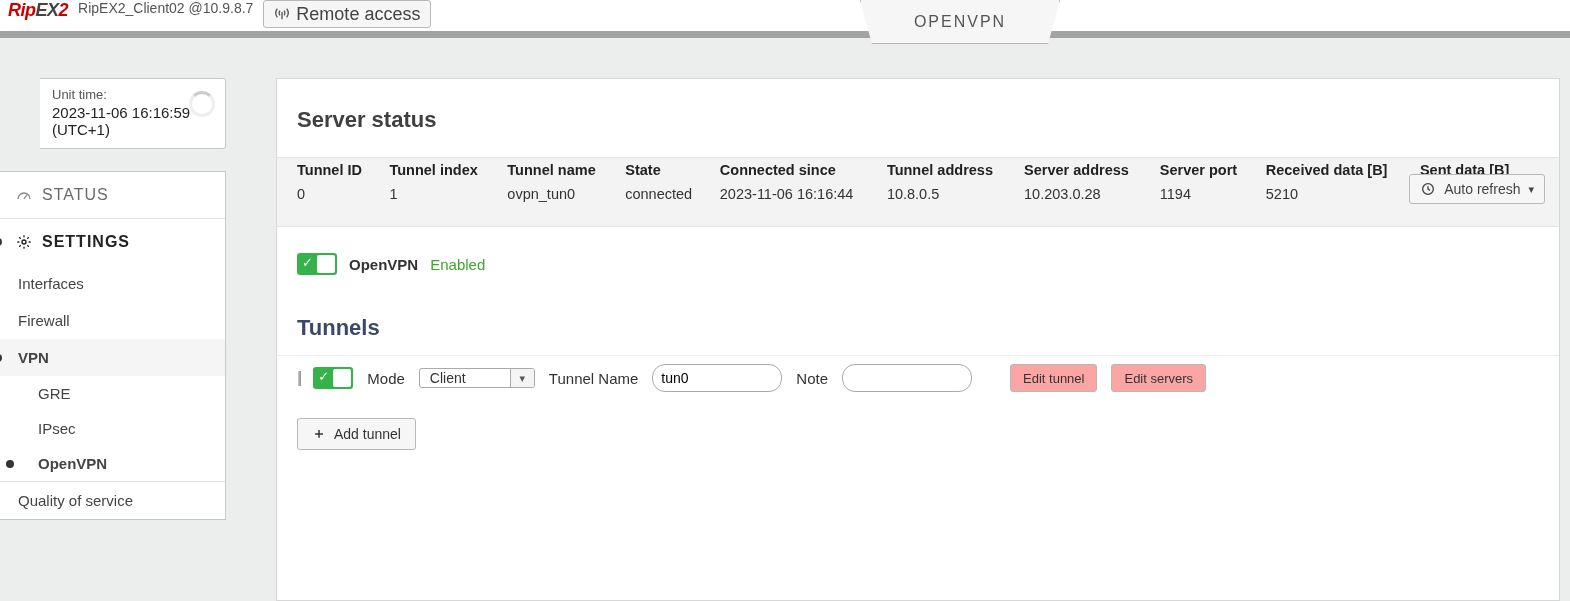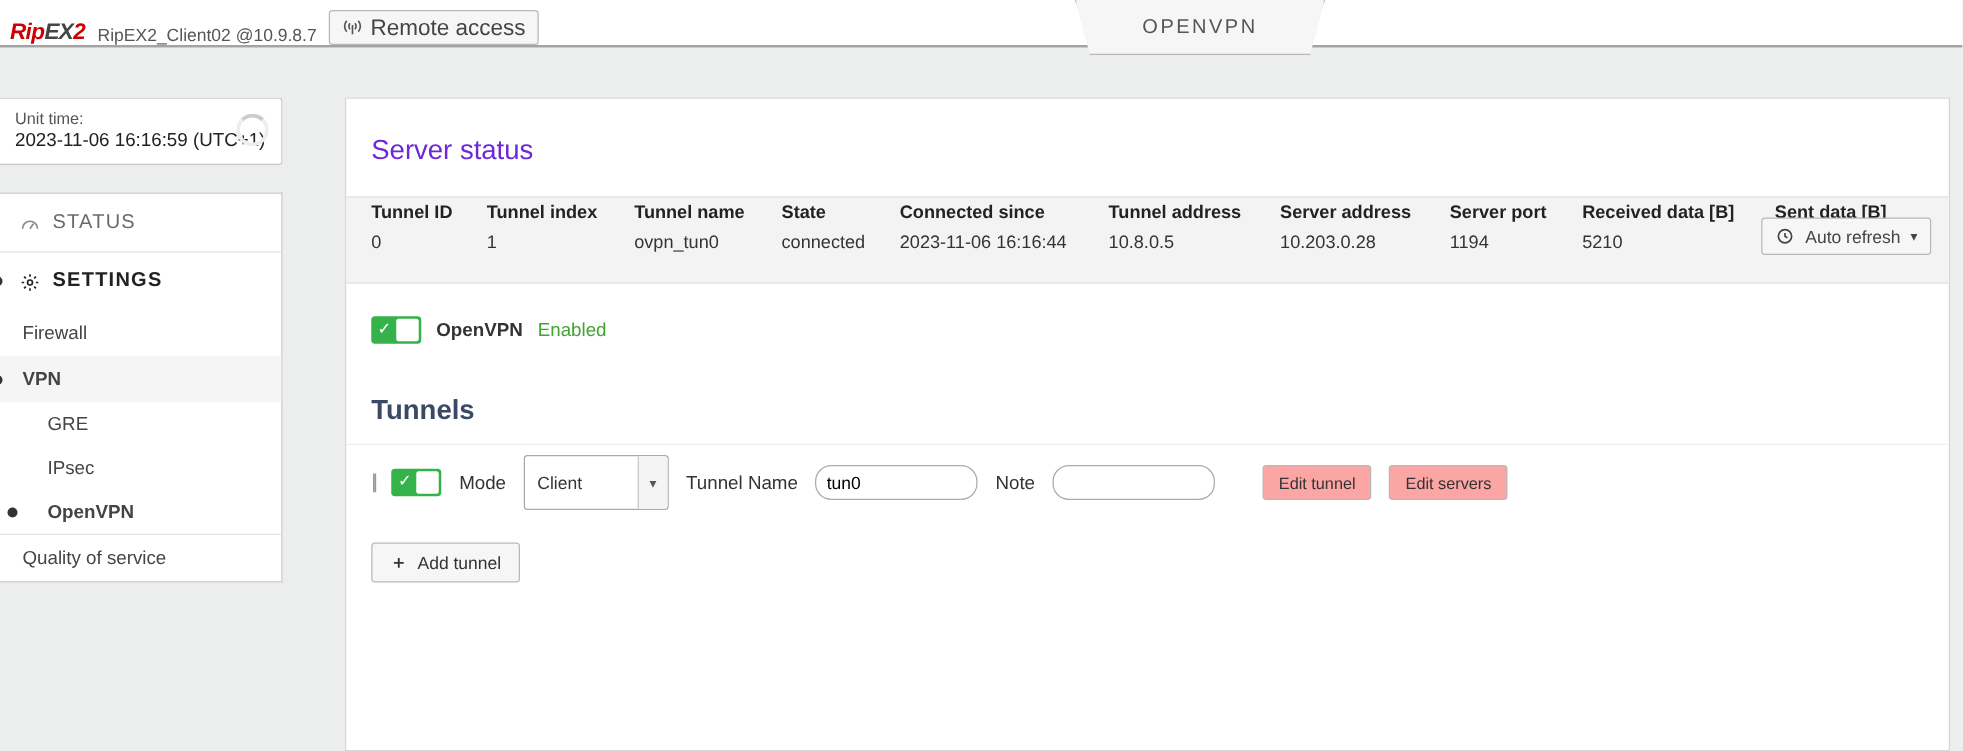--- a/index.html
+++ b/index.html
@@ -1,63 +1,63 @@
 <!DOCTYPE html>
 <html><head>
 <meta charset="utf-8">
 <style>
   * { box-sizing: border-box; margin: 0; padding: 0; }
   html, body { width: 1570px; height: 601px; font-family: "Segoe UI", Arial, sans-serif; background: #eceded; color: #333; overflow: hidden; }
   
-  .topbar { position: relative; height: 38px; background: #ffffff; border-bottom: 2px solid #a3a3a3; display: flex; align-items: flex-end; padding-left: 8px; }
+  .topbar { position: relative; height: 38px; background: #ffffff; border-bottom: 7px solid #a3a3a3; display: flex; align-items: flex-start; padding-left: 8px; }
   .logo { font-family: "Arial Black", Arial, sans-serif; font-style: italic; font-weight: 900; font-size: 18px; color: #cc0000; letter-spacing: -0.5px; margin-right: 10px; }
   .logo .x { color: #444; font-style: italic; }
   .unitname { font-size: 14px; color: #555; margin-right: 10px; }
   .remote-btn { display: inline-flex; align-items: center; gap: 6px; height: 28px; padding: 0 10px; background: #f6f6f6; border: 1px solid #b8b8b8; border-radius: 3px; font-size: 18px; color: #444; cursor: pointer; }
   .tab-ribbon { position: absolute; left: 860px; top: 0; width: 200px; height: 44px; background: #f6f6f6; border: 1px solid #b8b8b8; border-top: none; display: flex; align-items: center; justify-content: center; font-size: 16px; letter-spacing: 2px; color: #555;
     clip-path: polygon(0 0, 100% 0, 94% 100%, 6% 100%);
     box-shadow: 0 2px 4px rgba(0,0,0,.15);
   }
   
   .left-col { position: absolute; left: 0; top: 78px; width: 226px; }
-  .time-card { background: #fff; border: 1px solid #c8c8c8; border-left: none; border-radius: 0 3px 3px 0; padding: 8px 12px 10px 12px; margin-bottom: 22px; position: relative; }
+  .time-card { background: #fff; border: 1px solid #c8c8c8; border-left: none; border-radius: 0 3px 3px 0; padding: 8px 12px 10px 12px; margin-bottom: 22px; position: relative; margin-left: 40px; }
   .time-card .lbl { font-size: 13px; color: #555; }
   .time-card .val { font-size: 15px; color: #222; margin-top: 2px; }
   .time-card .spinner { position: absolute; right: 10px; top: 12px; width: 26px; height: 26px; border: 3px solid #eee; border-top-color: #ccc; border-radius: 50%; }
   .nav { background: #fff; border: 1px solid #c8c8c8; border-left: none; }
-  .nav-section { display: flex; align-items: flex-end; gap: 10px; padding: 14px 16px; font-size: 16px; color: #6a6a6a; letter-spacing: 1px; cursor: pointer; }
+  .nav-section { display: flex; align-items: center; gap: 10px; padding: 14px 16px; font-size: 16px; color: #6a6a6a; letter-spacing: 1px; cursor: pointer; }
   .nav-section.active { color: #222; font-weight: 600; position: relative; }
   .nav-section.active::before { content:""; position:absolute; left:-6px; top:50%; width:8px; height:8px; background:#333; border-radius:50%; transform:translateY(-50%);}    
   .nav-sep { height:1px; background:#e4e4e4; margin:0; }
   .nav-item { padding: 10px 18px; font-size: 15px; color: #444; cursor: pointer; }
   .nav-item.bold { font-weight: 600; background:#f5f5f5; position:relative;}
   .nav-item.bold::before{content:"";position:absolute;left:-6px;top:50%;width:8px;height:8px;background:#333;border-radius:50%;transform:translateY(-50%);}
   .nav-sub { padding: 9px 18px 9px 38px; font-size: 15px; color: #444; cursor: pointer; }
   .nav-sub.active { font-weight: 600; position:relative;}
   .nav-sub.active::before{content:"";position:absolute;left:6px;top:50%;width:8px;height:8px;background:#333;border-radius:50%;transform:translateY(-50%);}
   
   .main { position: absolute; left: 276px; top: 78px; right: 10px; bottom: 0; background: #ffffff; border: 1px solid #d7d7d7; overflow: hidden; }
-  .section-title { font-size: 22px; color: #6d28d9; font-weight: 400; padding: 28px 20px 24px 20px; }
+  .section-title { font-size: 22px; color: #404040; font-weight: 700; padding: 28px 20px 24px 20px; }
   .grey-band { background: #f3f3f3; border-top: 1px solid #e2e2e2; border-bottom: 1px solid #e2e2e2; padding: 0 20px 20px 20px; position: relative; }
   .grey-band .section-title { padding-left: 0; padding-top: 24px; padding-bottom: 18px; }
   .auto-refresh { position: absolute; right: 14px; top: 16px; display: inline-flex; align-items: center; gap: 8px; height: 30px; padding: 0 10px; background: #f6f6f6; border: 1px solid #b8b8b8; border-radius: 3px; font-size: 14px; color: #444; cursor: pointer; }
   table.status { border-collapse: collapse; width: 100%; font-size: 14.5px; }
   table.status th { text-align: left; font-weight: 700; color: #222; padding: 4px 20px 4px 0; white-space: nowrap; }
   table.status td { text-align: left; color: #333; padding: 4px 20px 4px 0; white-space: nowrap; }
   .openvpn-row { display: flex; align-items: center; gap: 12px; padding: 26px 20px 10px 20px; }
   .toggle { width: 40px; height: 22px; background: #36b24a; border-radius: 3px; position: relative; cursor: pointer; display:inline-flex; align-items:center; }
   .toggle::after { content: "✓"; color:#fff; font-size:13px; position:absolute; left:5px; top:2px; }
   .toggle .knob { position:absolute; right:2px; top:2px; width:18px; height:18px; background:#fff; border-radius:2px; }
   .ovpn-label { font-size: 15px; color: #333; font-weight:600;}
   .enabled { color: #3fa52e; font-size: 15px; }
   .tunnels-title { font-size: 22px; color: #3a4a65; font-weight: 600; padding: 30px 20px 14px 20px; }
   .tunnel-row { display: flex; align-items: center; gap: 14px; padding: 8px 20px; border-top:1px solid #eee;}
   .drag-handle { color:#999; letter-spacing:-3px; font-size:16px; cursor:grab;}
   .field-label { font-size: 15px; color: #333; }
-  .select { display:inline-flex; align-items:center; border:1px solid #aaa; border-radius:3px; height:44px; background:#fff;}
+  .select { display:inline-flex; align-items:center; border:1px solid #aaa; border-radius:3px; height:20px; background:#fff;}
   .select .val { padding:0 10px; font-size:14px; min-width:90px;}
   .select .caret { width:24px; height:100%; border-left:1px solid #aaa; display:flex; align-items:center; justify-content:center; font-size:11px; color:#555; background:#f4f4f4; border-radius:0 3px 3px 0;}
   .text-input { border:1px solid #aaa; border-radius:13px; height:28px; padding:0 8px; font-size:14px; background:#fff; }
   .tn-input { width:130px; }
   .note-input { width:130px; }
   .small-btn { height:28px; padding:0 12px; background:#fca5a5; border:1px solid #b8b8b8; border-radius:3px; font-size:13px; color:#333; cursor:pointer;}
   .add-row { padding: 18px 20px; }
   .add-btn { display:inline-flex; align-items:center; gap:8px; height:32px; padding:0 14px; background:#f6f6f6; border:1px solid #b8b8b8; border-radius:3px; font-size:14px; color:#333; cursor:pointer;}
   .plus { font-weight:700; }
   svg.ic { width:16px; height:16px; }
@@ -92,20 +92,21 @@
       <span>STATUS</span>
     </div>
     <div class="nav-sep"></div>
     <div class="nav-section active">
       <svg class="ic" viewBox="0 0 24 24">
           <circle cx="12" cy="12" r="3" fill="none" stroke="#222" stroke-width="2"></circle>
           <path fill="none" stroke="#222" stroke-width="2" d="M12 2v3M12 19v3M2 12h3M19 12h3M4.9 4.9l2.1 2.1M17 17l2.1 2.1M4.9 19.1L7 17M17 7l2.1-2.1"></path>
         </svg>
       <span>SETTINGS</span>
     </div>
+    <div class="nav-item">Interfaces</div>
     <div class="nav-item">Firewall</div>
     <div class="nav-item bold">VPN</div>
     <div class="nav-sub">GRE</div>
     <div class="nav-sub">IPsec</div>
     <div class="nav-sub active">OpenVPN</div>
     <div class="nav-sep"></div>
     <div class="nav-item">Quality of service</div>
   </div>
 </div>
 

